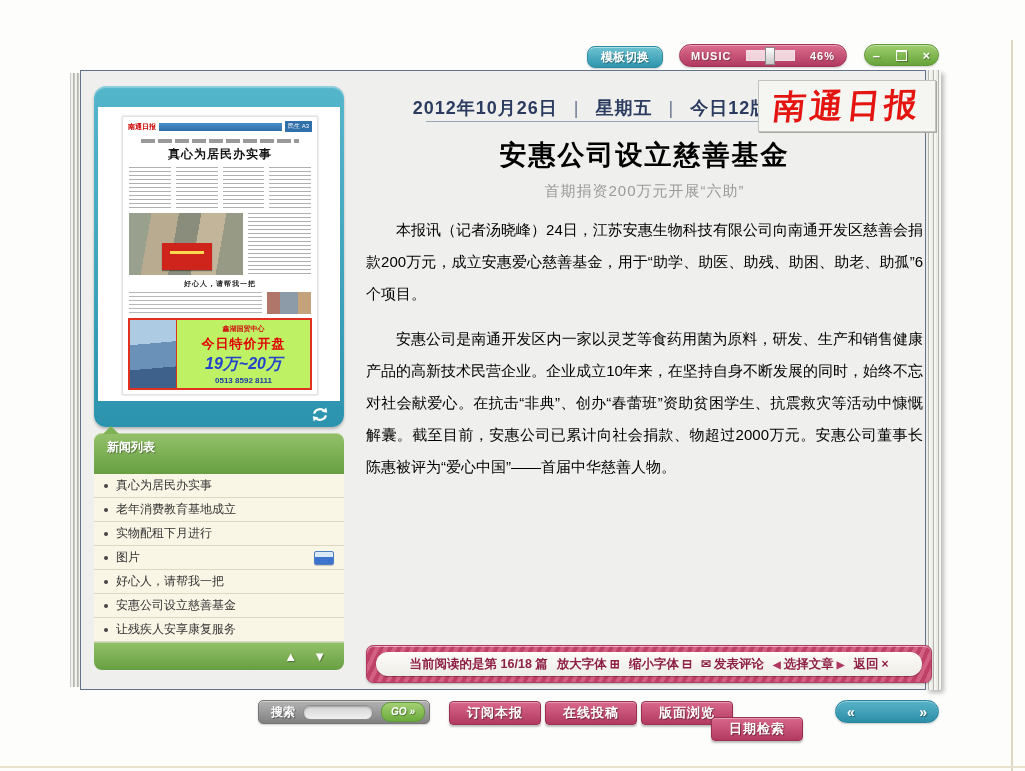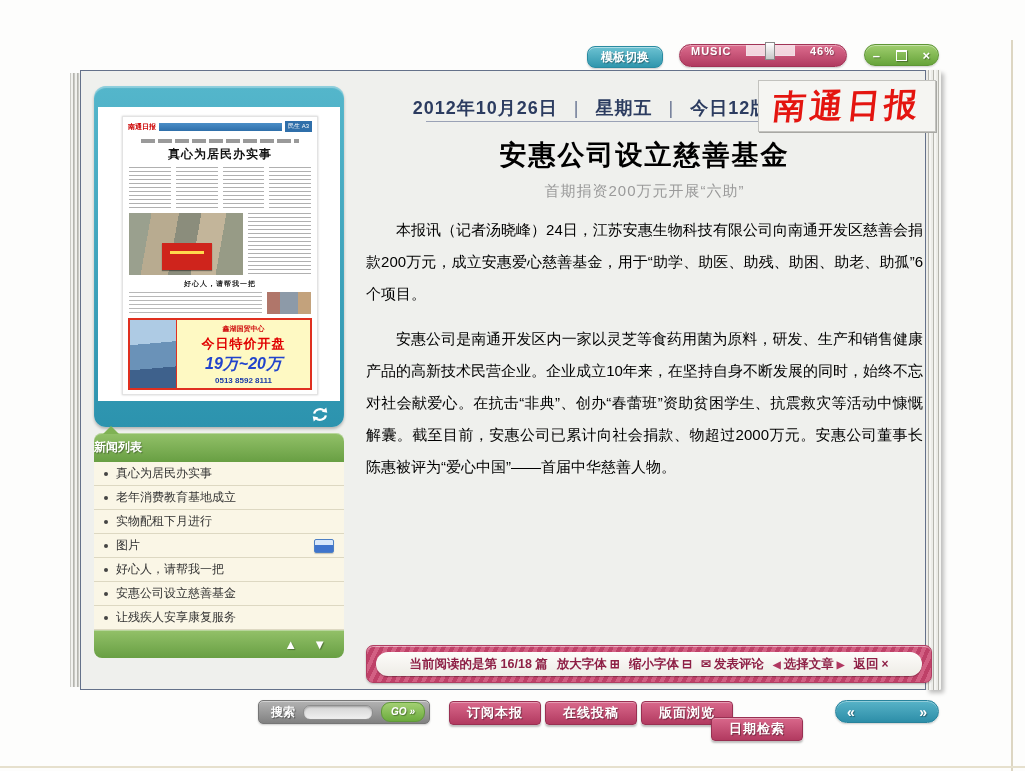--- a/index.html
+++ b/index.html
@@ -20,21 +20,21 @@
     background:linear-gradient(#6cc2d2,#2f96ad);
     border:1px solid #2a8ba1;border-radius:8px;
     color:#fff;font-weight:bold;font-size:12px;text-align:center;line-height:20px;
     box-shadow:inset 0 1px 0 rgba(255,255,255,.45),0 1px 2px rgba(0,0,0,.2);
     text-shadow:1px 1px 1px rgba(0,0,0,.35);
   }
   .music-bar{
     position:absolute;left:679px;top:44px;width:168px;height:23px;box-sizing:border-box;
     background:linear-gradient(#dc6d8e,#b13a60);
     border:1px solid #a23356;border-radius:12px;
-    display:flex;gap:15px;padding:0 11px;
+    display:flex;align-items:center;gap:15px;padding:0 11px;
     color:#fff;font-weight:bold;font-size:11px;letter-spacing:1px;
     box-shadow:inset 0 1px 0 rgba(255,255,255,.35),0 1px 2px rgba(0,0,0,.2);
     text-shadow:1px 1px 1px rgba(0,0,0,.3);
   }
   .music-track{flex:1;height:9px;border:1px solid #f2dee6;background:rgba(255,255,255,.75);position:relative;}
   .music-thumb{position:absolute;left:calc(46% - 4px);top:-4px;width:8px;height:16px;
     background:linear-gradient(#ffffff,#c8c8c8);border:1px solid #8a8a8a;}
   .win-controls{
     position:absolute;left:864px;top:44px;width:75px;height:22px;box-sizing:border-box;
     background:linear-gradient(#a0ce6f,#67a43a);
@@ -76,35 +76,35 @@
   .t-photo{width:114px;height:62px;position:relative;overflow:hidden;
     background:linear-gradient(100deg,#9aa08e 0 18%,#b8ab90 18% 40%,#8b8d7c 40% 58%,#c3b59a 58% 78%,#979b86 78%);}
   .t-redbox{position:absolute;left:33px;bottom:5px;width:50px;height:27px;background:#cf241c;
     box-shadow:0 1px 1px rgba(0,0,0,.4);}
   .t-redbox:after{content:"";position:absolute;left:8px;top:8px;width:34px;height:3px;background:#ffd94d;}
   .t-colr{flex:1;height:62px;background:repeating-linear-gradient(#b0b0b0 0 1px,transparent 1px 4px);}
   .t-sub{margin:4px 6px 0 6px;font-size:7px;font-weight:bold;color:#222;text-align:center;letter-spacing:1px;}
   .t-row2{display:flex;gap:5px;margin:3px 6px 0 6px;}
   .t-row2-lines{flex:1;height:22px;background:repeating-linear-gradient(#b8b8b8 0 1px,transparent 1px 4px);}
   .t-row2-photo{width:44px;height:22px;background:linear-gradient(90deg,#b0766a 0 30%,#8d9aa8 30% 70%,#c3a27c 70%);}
-  .t-ad{display:flex;margin:4px 5px 0 5px;height:72px;border:2px solid #e03020;background:#fef9c3;box-sizing:border-box;}
+  .t-ad{display:flex;margin:4px 5px 0 5px;height:72px;border:2px solid #e03020;background:#bef264;box-sizing:border-box;}
   .t-ad-img{width:46px;height:100%;background:linear-gradient(175deg,#aecbe4 0 35%,#6a92b8 35% 70%,#3e618c 70%);
     border-right:1px solid #e03020;}
   .t-ad-main{flex:1;display:flex;flex-direction:column;align-items:center;justify-content:center;gap:1px;overflow:hidden;}
   .t-ad-brand{font-size:7px;font-weight:bold;color:#d01010;}
   .t-ad-title{font-size:13px;font-weight:bold;color:#e00000;letter-spacing:1px;}
   .t-ad-price{font-size:16px;font-weight:bold;color:#2244cc;font-style:italic;}
   .t-ad-phone{font-size:8px;font-weight:bold;color:#1a3aa8;}
 
   
   .newslist{position:absolute;left:13px;top:362px;width:250px;height:248px;}
   .newslist-pointer{position:absolute;top:-7px;left:9px;width:0;height:0;
     border-left:8px solid transparent;border-right:8px solid transparent;border-bottom:8px solid #7fb254;}
-  .newslist-header{height:29px;background:linear-gradient(#93c169,#689f43);border-radius:8px 8px 0 0;
-    color:#fff;font-weight:bold;font-size:12px;line-height:28px;
+  .newslist-header{height:41px;background:linear-gradient(#93c169,#689f43);border-radius:8px 8px 0 0;
+    color:#fff;font-weight:bold;font-size:12px;line-height:28px;padding-left:13px;
     text-shadow:1px 1px 1px rgba(0,0,0,.35);box-shadow:inset 0 1px 0 rgba(255,255,255,.35);}
   .newslist-body{background:#faf6e6;}
   .news-row{height:24px;box-sizing:border-box;border-bottom:1px solid #ddd8c2;
     display:flex;align-items:center;gap:8px;padding:0 10px;font-size:12px;color:#333;}
   .bullet{width:4px;height:4px;background:#444;border-radius:50%;flex:none;}
   .img-icon{margin-left:auto;width:18px;height:12px;border:1px solid #4d7fc4;border-radius:2px;
     background:linear-gradient(#d9e8fb 45%,#3f74cc 45%);box-shadow:0 1px 1px rgba(0,0,0,.2);}
   .newslist-footer{height:28px;background:linear-gradient(#93c169,#689f43);border-radius:0 0 8px 8px;
     display:flex;justify-content:flex-end;align-items:center;gap:16px;padding-right:18px;
     color:#fff;box-shadow:inset 0 1px 0 rgba(255,255,255,.35);}

